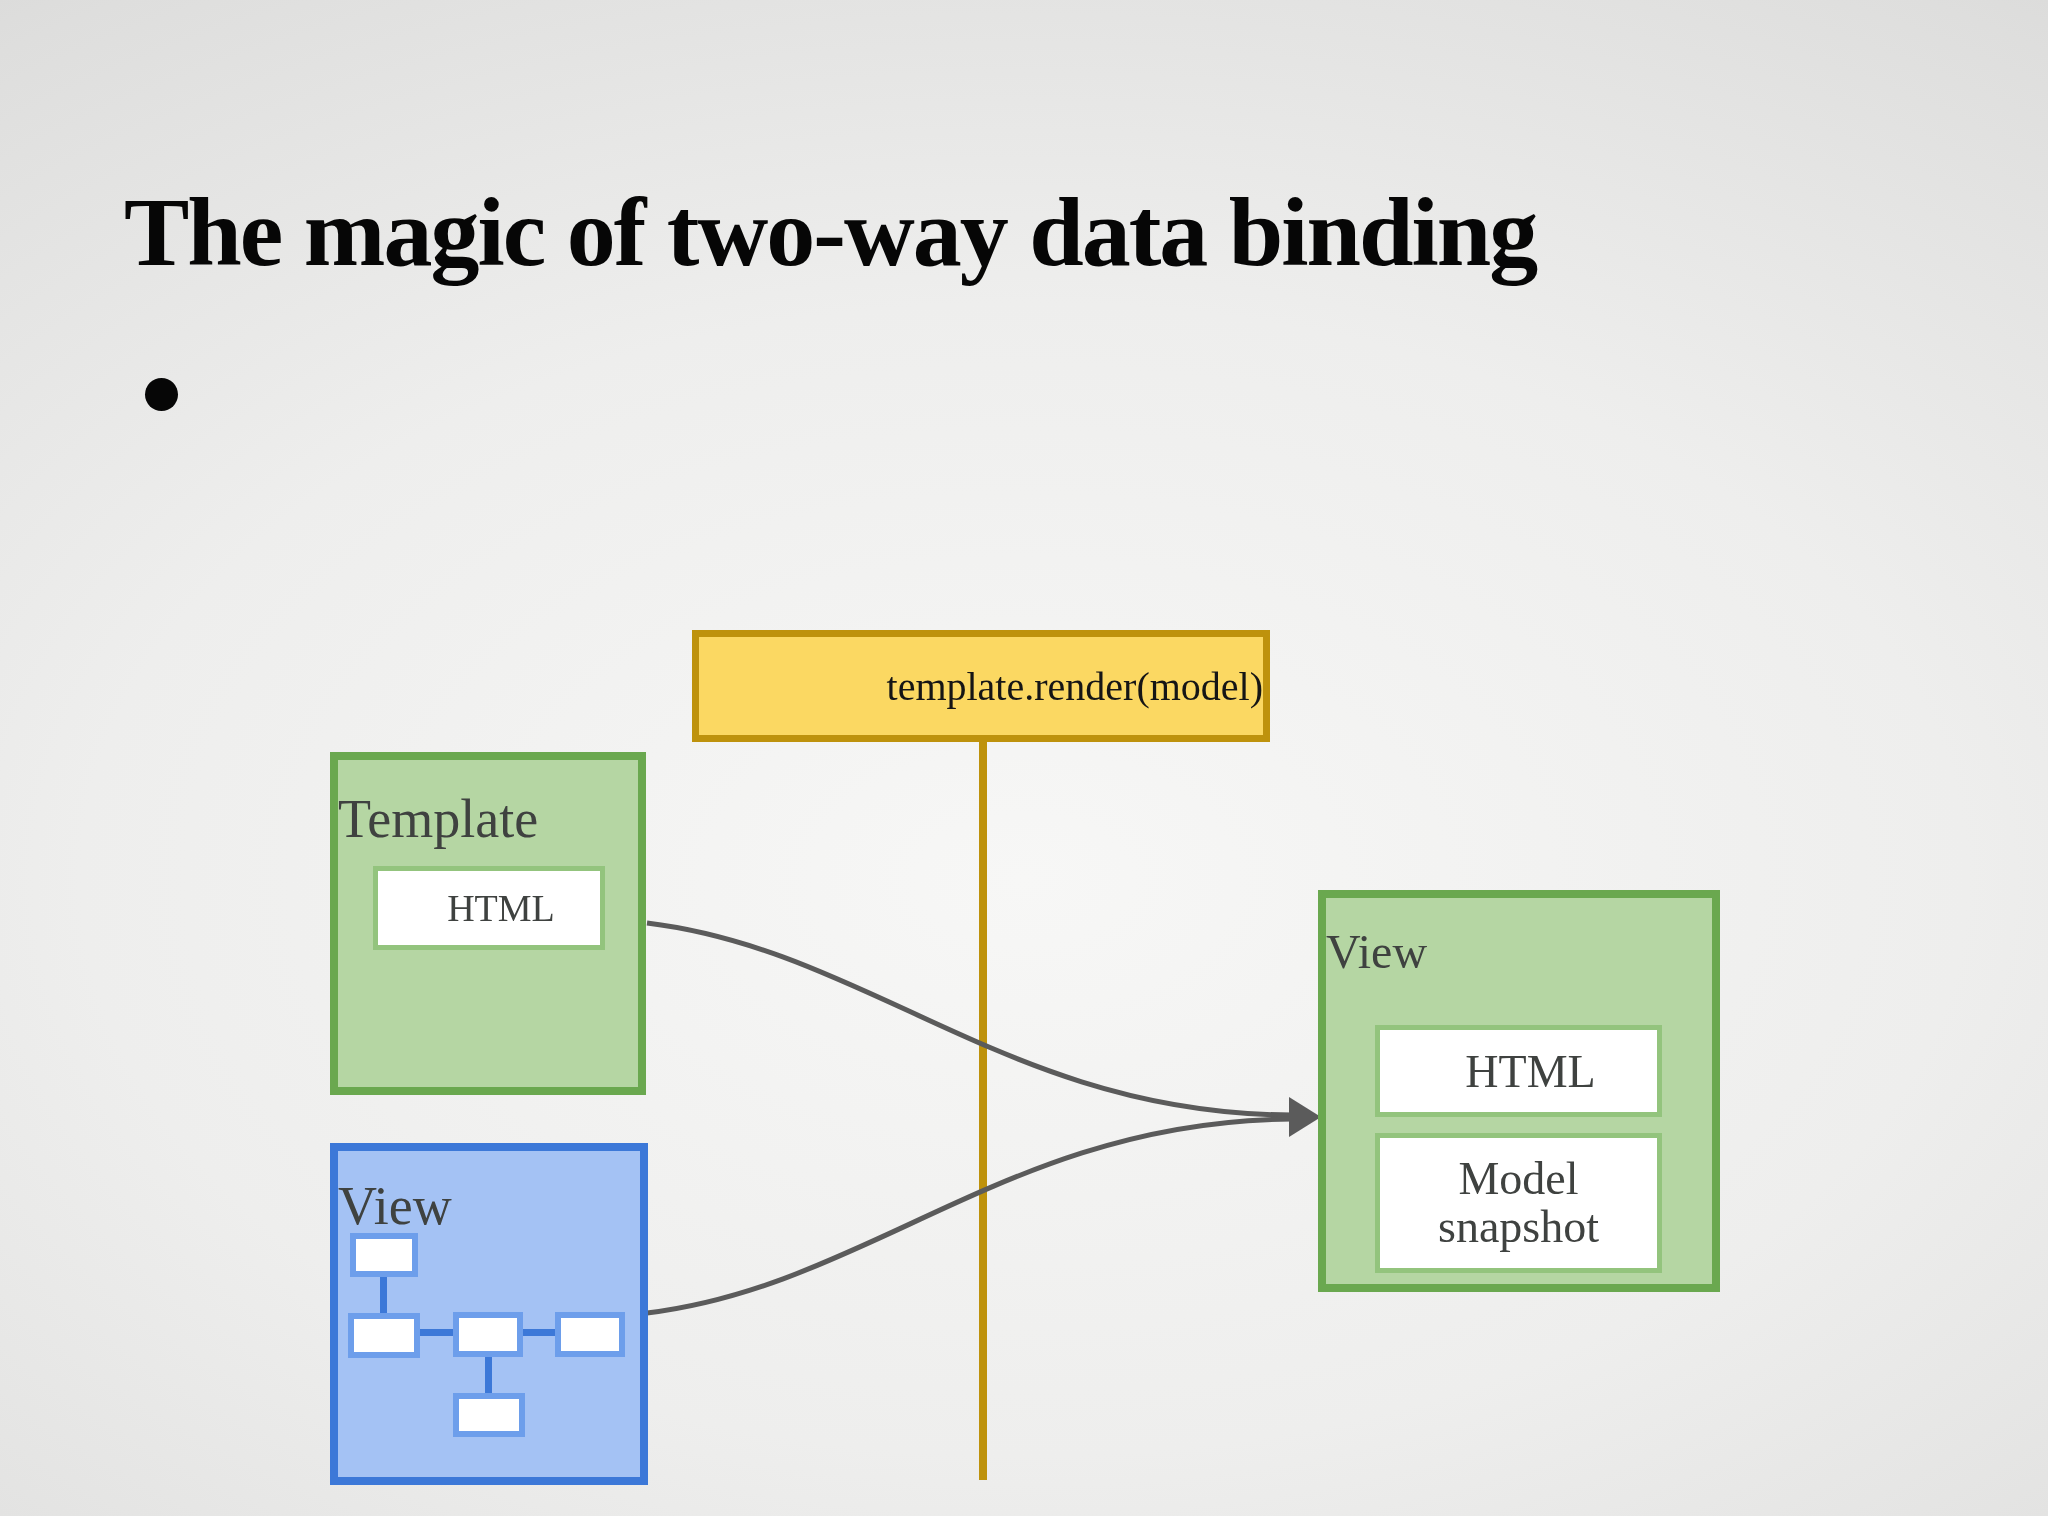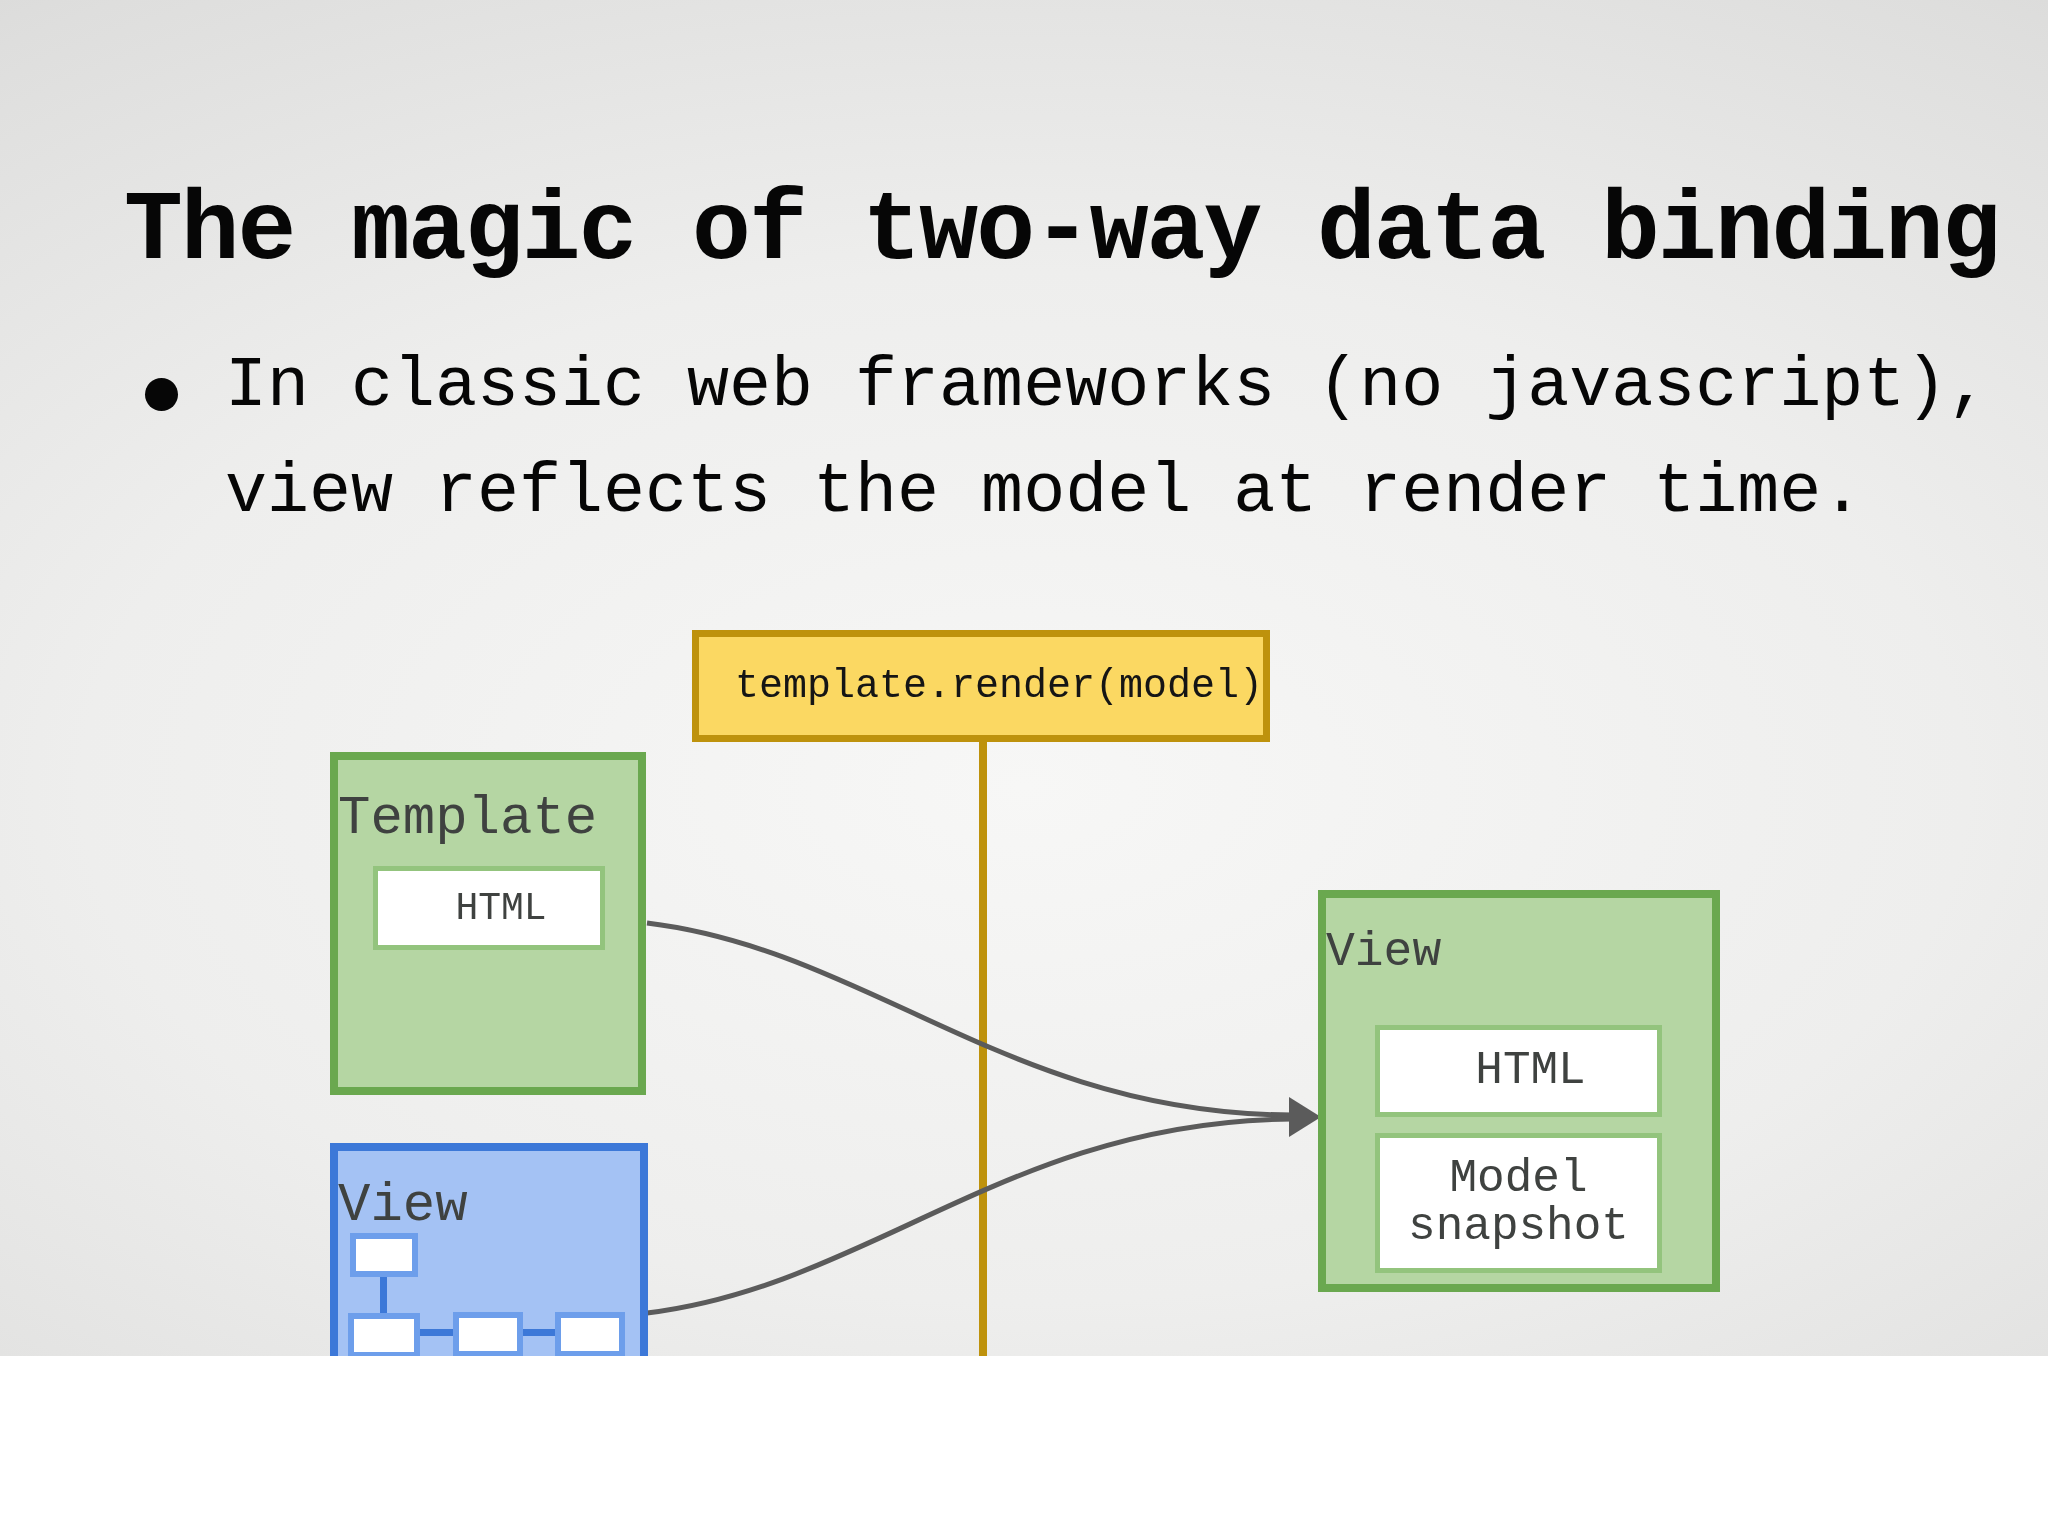--- a/index.html
+++ b/index.html
@@ -1,20 +1,20 @@
 <!DOCTYPE html>
 <html style="--yellow-fill: #FBD862; --yellow-border: #BE920C; --green-fill: #B5D6A3; --green-border: #6AA84F; --green-inner-border: #93C47D; --blue-fill: #A4C2F4; --blue-border: #3C78D8; --blue-inner-border: #6D9EEB; --arrow: #5B5B5B; --box-text: #3f4240;"><head>
 <meta charset="utf-8">
 <style>
   html,body{margin:0;padding:0;}
   .stage{
     position:relative;
-    width:2048px;height:1356px;
+    width:2048px;height:1516px;
     overflow:hidden;
-    font-family:Liberation Mono, monospace;
+    font-family:Liberation Serif, serif;
     background:radial-gradient(ellipse 115% 95% at 50% 58%, #f7f7f6 0%, #eeeeed 40%, #dededd 72%, #cccccb 100%);
   }
   .title{
     position:absolute;left:124px;top:183px;
     font-size:98px;font-weight:bold;color:#060606;
     letter-spacing:-2px;line-height:1;white-space:nowrap;
   }
   .bullet-dot{
     position:absolute;left:145px;top:378px;width:33px;height:33px;
     border-radius:50%;background:#060606;
@@ -58,24 +58,20 @@
   .arrows{position:absolute;left:0;top:0;pointer-events:none;}
 </style>
 </head>
 <body>
 
 <div class="stage">
 
   <div class="title">The magic of two-way data binding</div>
 
   <div class="bullet-dot"></div>
-  <div class="bullet-text">
-    <div>In classic web frameworks (no javascript),</div>
-    <div>view reflects the model at render time.</div>
-  </div>
 
   <div class="callout-stem"></div>
 
   <svg class="arrows" width="2048" height="1536" viewBox="0 0 2048 1536">
     <path d="M647,923 C870,950 1010,1114 1292,1115" fill="none" stroke="#5B5B5B" stroke-width="5"></path>
     <path d="M647,1313 C870,1286 1010,1121 1292,1119" fill="none" stroke="#5B5B5B" stroke-width="5"></path>
     <polygon points="1289,1097 1289,1137 1321,1117" fill="#5B5B5B"></polygon>
   </svg>
 
   <div class="callout">

